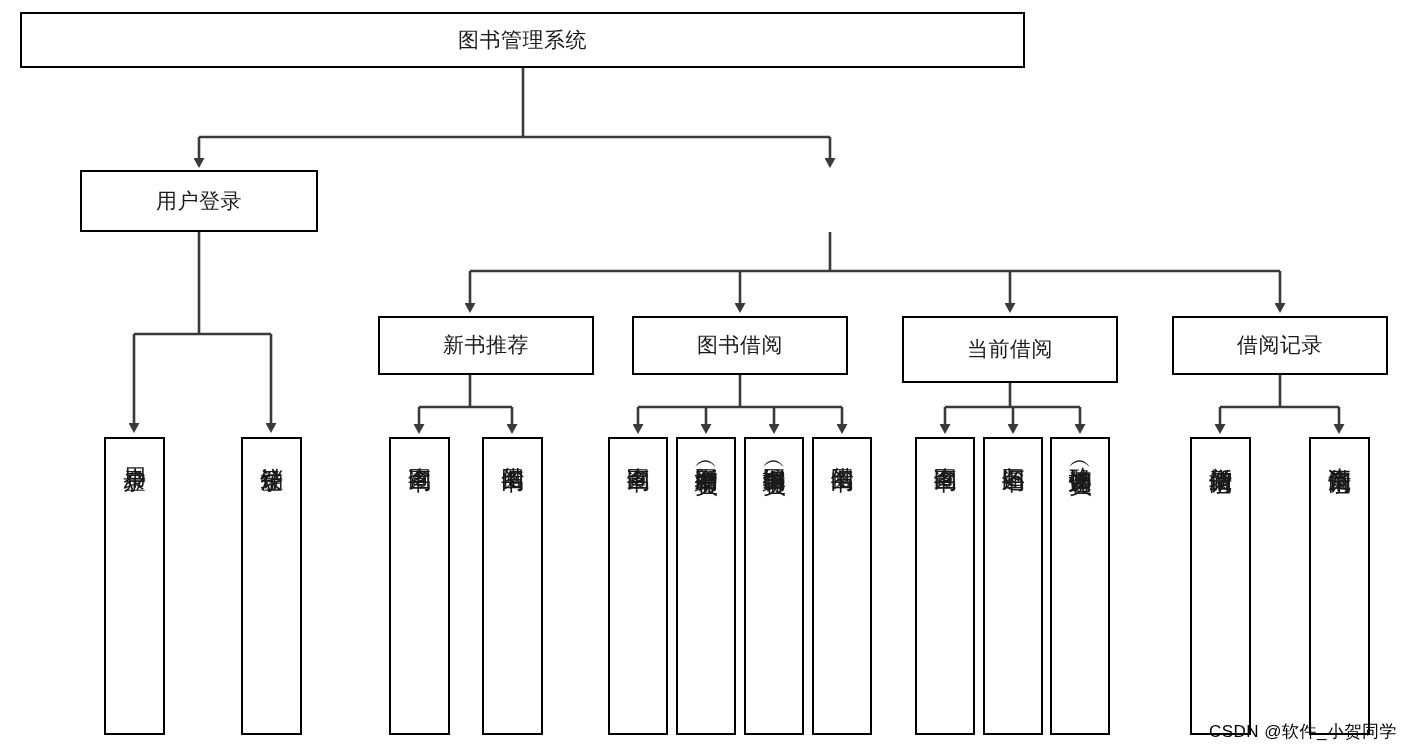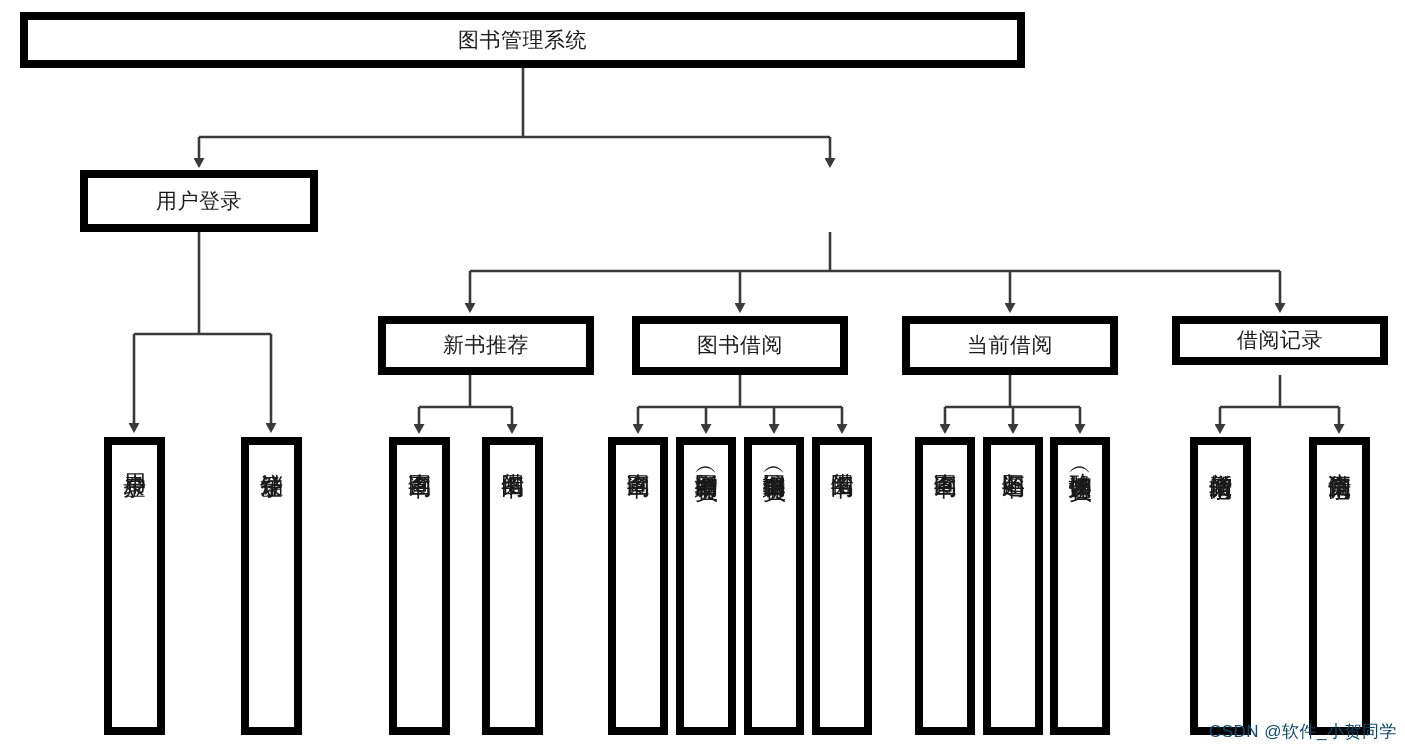--- a/index.html
+++ b/index.html
@@ -21,21 +21,21 @@
     position: absolute;
     left: 0;
     top: 0;
     width: 1405px;
     height: 747px;
     pointer-events: none;
   }
   .node {
     position: absolute;
     box-sizing: border-box;
-    border: 8px solid #000000;
+    border: 2px solid #000000;
     background: #ffffff;
     display: flex;
     align-items: center;
     justify-content: center;
     color: #1a1a1a;
   }
   .node .label {
     display: block;
     text-align: center;
     line-height: 1.18;
@@ -58,21 +58,21 @@
     font-size: 23px;
     line-height: 1.02;
     letter-spacing: 1px;
     white-space: nowrap;
   }
   #watermark {
     position: absolute;
     right: 8px;
     bottom: 4px;
     font-size: 17px;
-    color: #0c4a6e;
+    color: #000000;
     letter-spacing: 0.5px;
     white-space: nowrap;
   }
 </style>
 </head>
 <body>
 
 <div id="canvas">
 
   <svg class="connectors" viewBox="0 0 1405 747" xmlns="http://www.w3.org/2000/svg">
@@ -132,24 +132,24 @@
   <div class="node h" style="left:80px;top:170px;width:238px;height:62px;">
     <span class="label">用户登录</span>
   </div>
 
   <div class="node h" style="left:362px;top:316px;width:216px;height:59px;margin-left:16px;">
     <span class="label">新书推荐</span>
   </div>
   <div class="node h" style="left:632px;top:316px;width:216px;height:59px;">
     <span class="label">图书借阅</span>
   </div>
-  <div class="node h" style="left:902px;top:316px;width:216px;height:59px;">
+  <div class="node h" style="left:902px;top:316px;width:216px;height:67px;">
     <span class="label">当前借阅</span>
   </div>
-  <div class="node h" style="left:1172px;top:316px;width:216px;height:49px;">
+  <div class="node h" style="left:1172px;top:316px;width:216px;height:59px;">
     <span class="label">借阅记录</span>
   </div>
 
   <div class="node v" style="left:104px;top:437px;width:61px;height:298px;">
     <span class="label">用户登录</span>
   </div>
   <div class="node v" style="left:241px;top:437px;width:61px;height:298px;">
     <span class="label">注销登录</span>
   </div>
 

